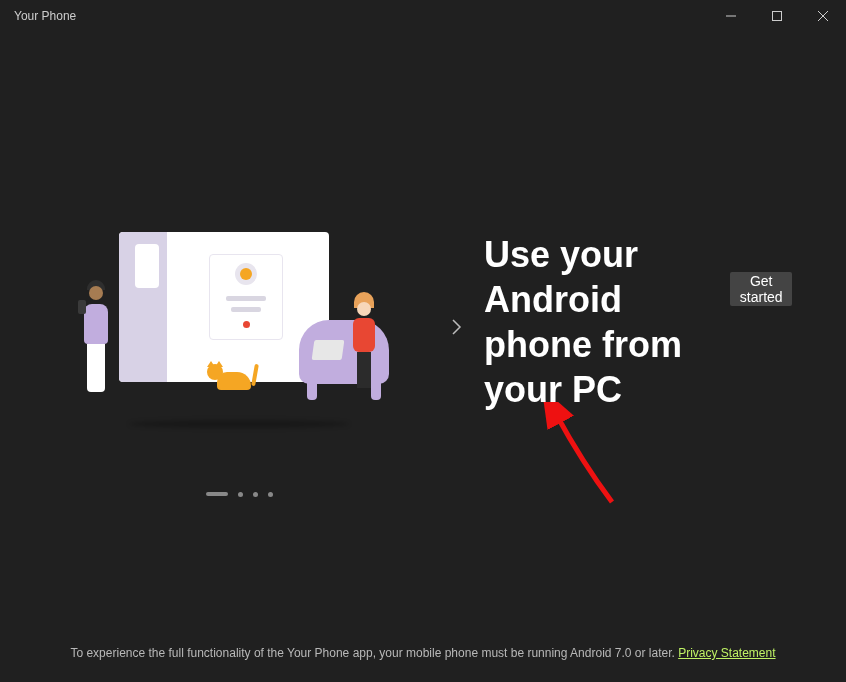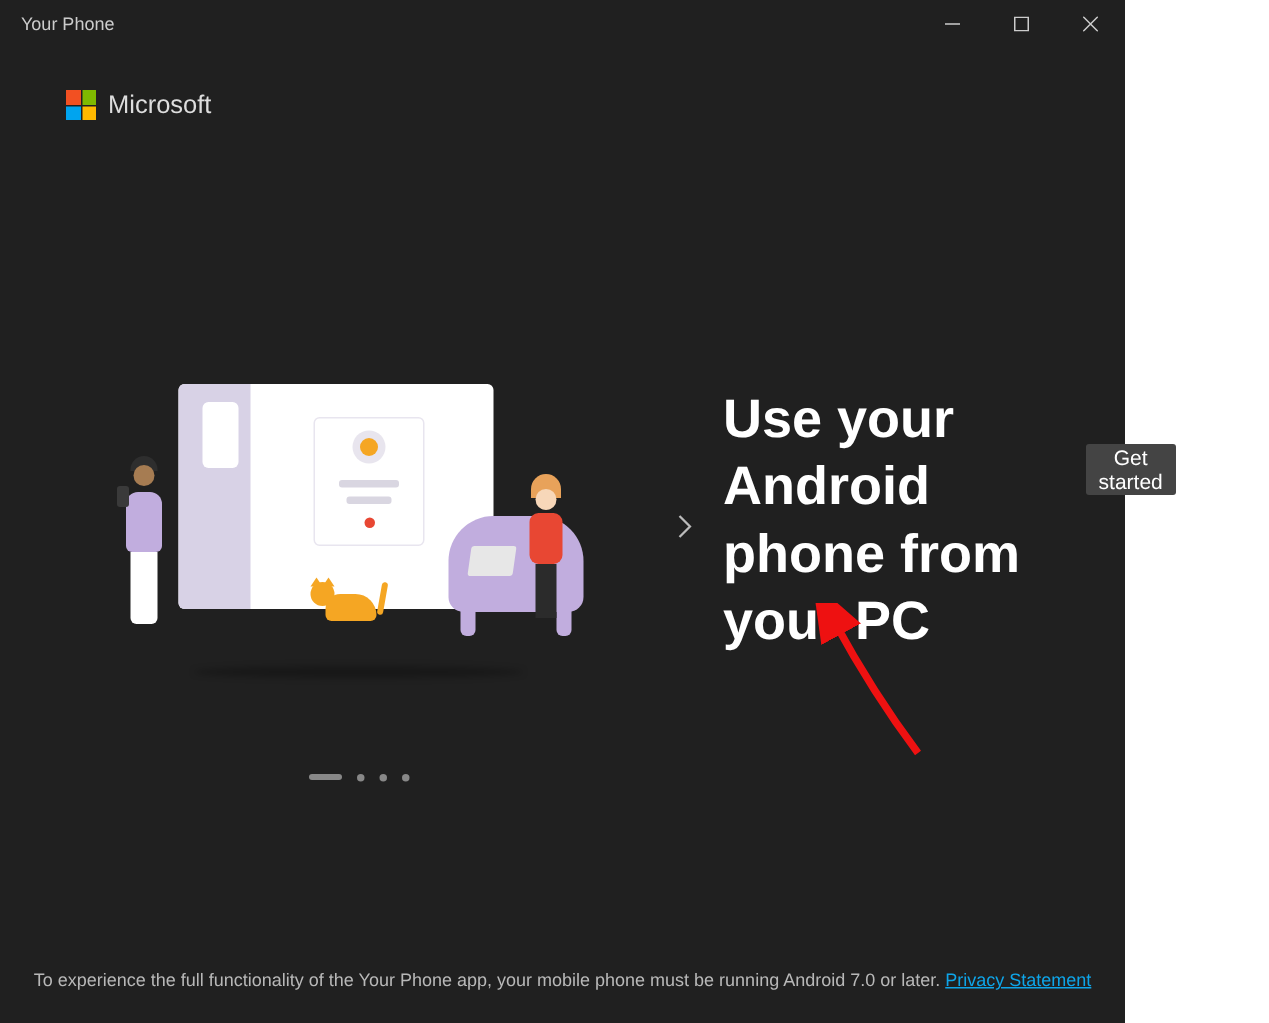--- a/index.html
+++ b/index.html
@@ -4,21 +4,21 @@
   <style>
     * { box-sizing: border-box; margin: 0; padding: 0; }
     body {
       background: #fff;
       font-family: "Segoe UI", Arial, sans-serif;
       width: 846px;
       height: 682px;
       overflow: hidden;
     }
     .window {
-      width: 750px;
+      width: 846px;
       height: 682px;
       background: #202020;
       color: #ffffff;
       display: flex;
       flex-direction: column;
       position: relative;
     }
     .titlebar {
       height: 32px;
       display: flex;
@@ -220,21 +220,21 @@
       top: 402px;
       pointer-events: none;
     }
 
     .footer {
       text-align: center;
       font-size: 12px;
       color: #b8b8b8;
       padding-bottom: 22px;
     }
-    .footer a { color:#0ea5e9; text-decoration: underline; }
+    .footer a { color:#bef264; text-decoration: underline; }
   </style>
 </head>
 <body>
 
 <div class="window">
 
   <div class="titlebar">
     <span>Your Phone</span>
     <div class="win-controls">
       <div class="win-btn">
@@ -248,29 +248,20 @@
           </svg>
       </div>
       <div class="win-btn">
         <svg width="10" height="10" viewBox="0 0 10 10">
             <path d="M0 0 L10 10 M10 0 L0 10" stroke="#ccc" stroke-width="1"></path>
           </svg>
       </div>
     </div>
   </div>
 
-  <div class="ms-logo">
-    <div class="ms-grid">
-      <div class="sq r"></div>
-        <div class="sq g"></div>
-        <div class="sq b"></div>
-        <div class="sq y"></div>
-    </div>
-    <span>Microsoft</span>
-  </div>
 
   <div class="content">
 
     <div class="left-pane">
       <div class="illustration">
         <div class="monitor"></div>
         <div class="monitor-side"></div>
         <div class="phone"></div>
         <div class="card">
           <div class="avatar">

